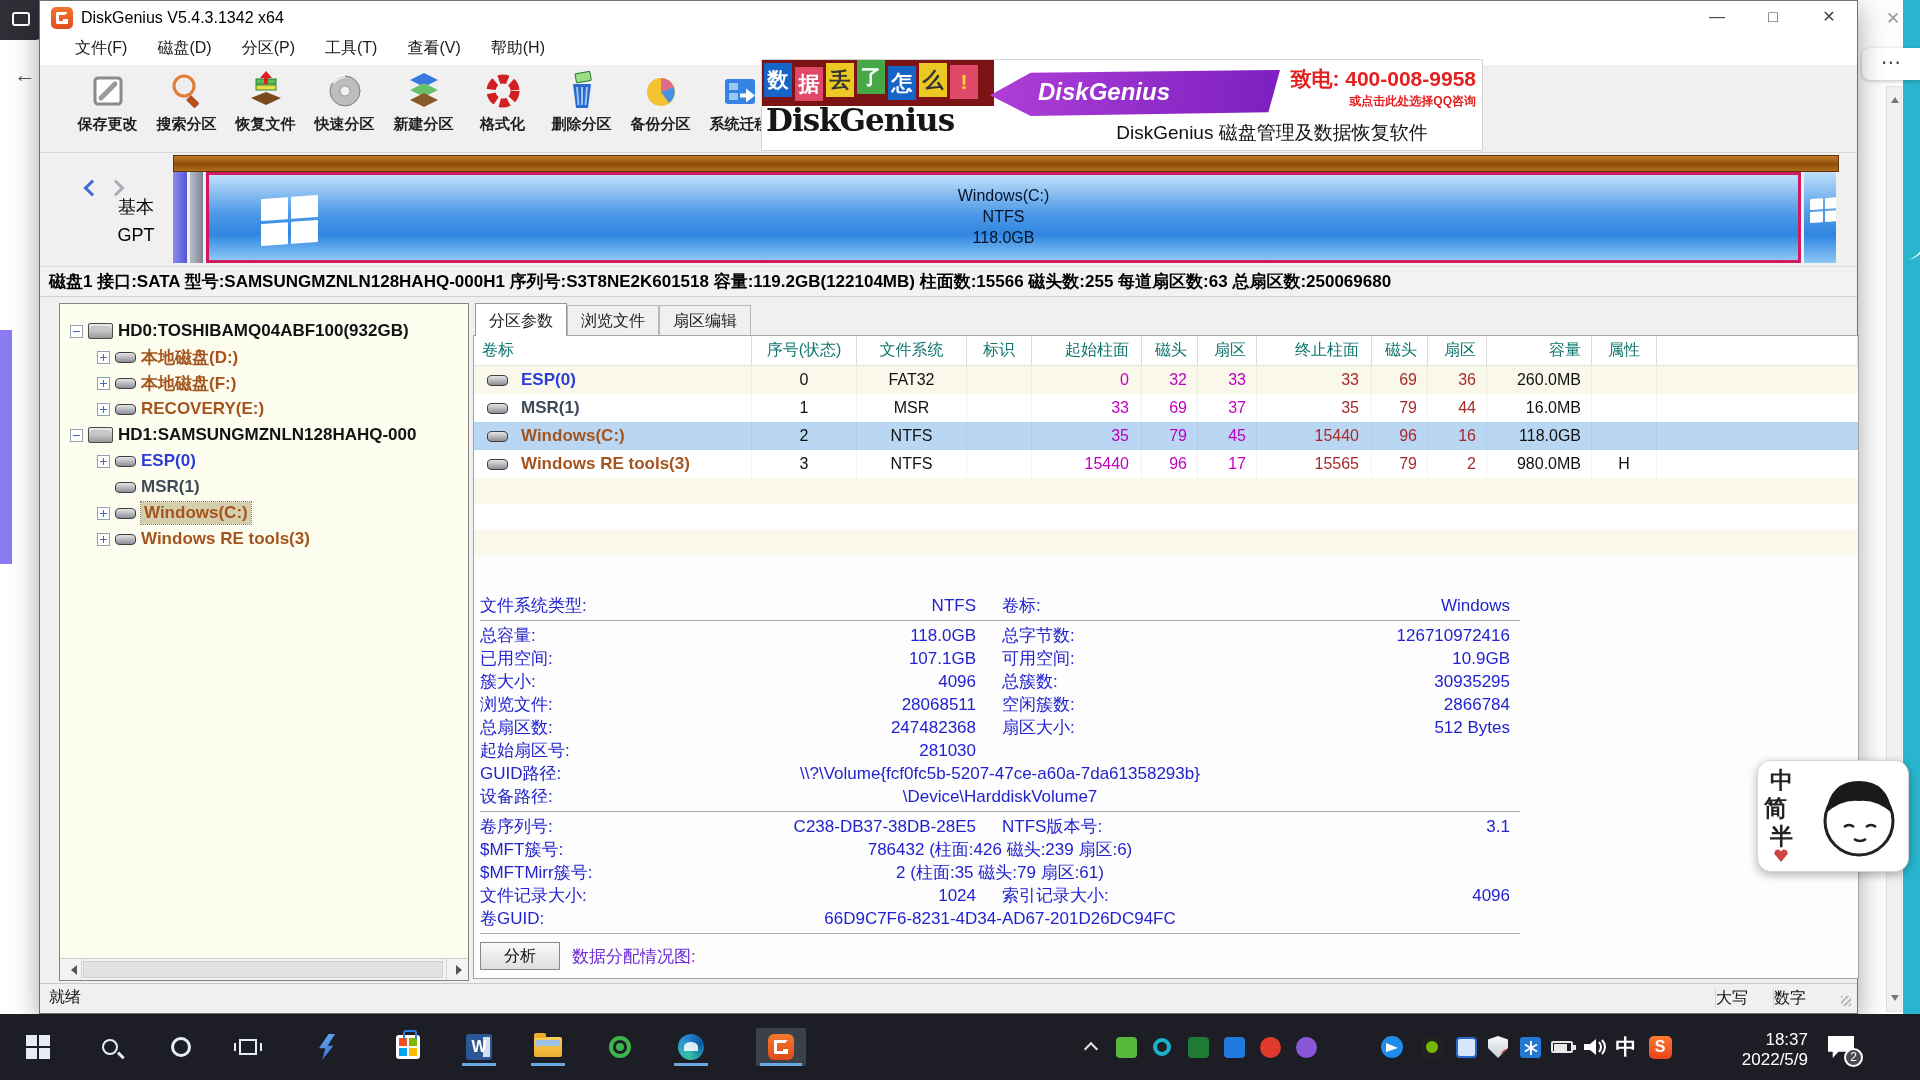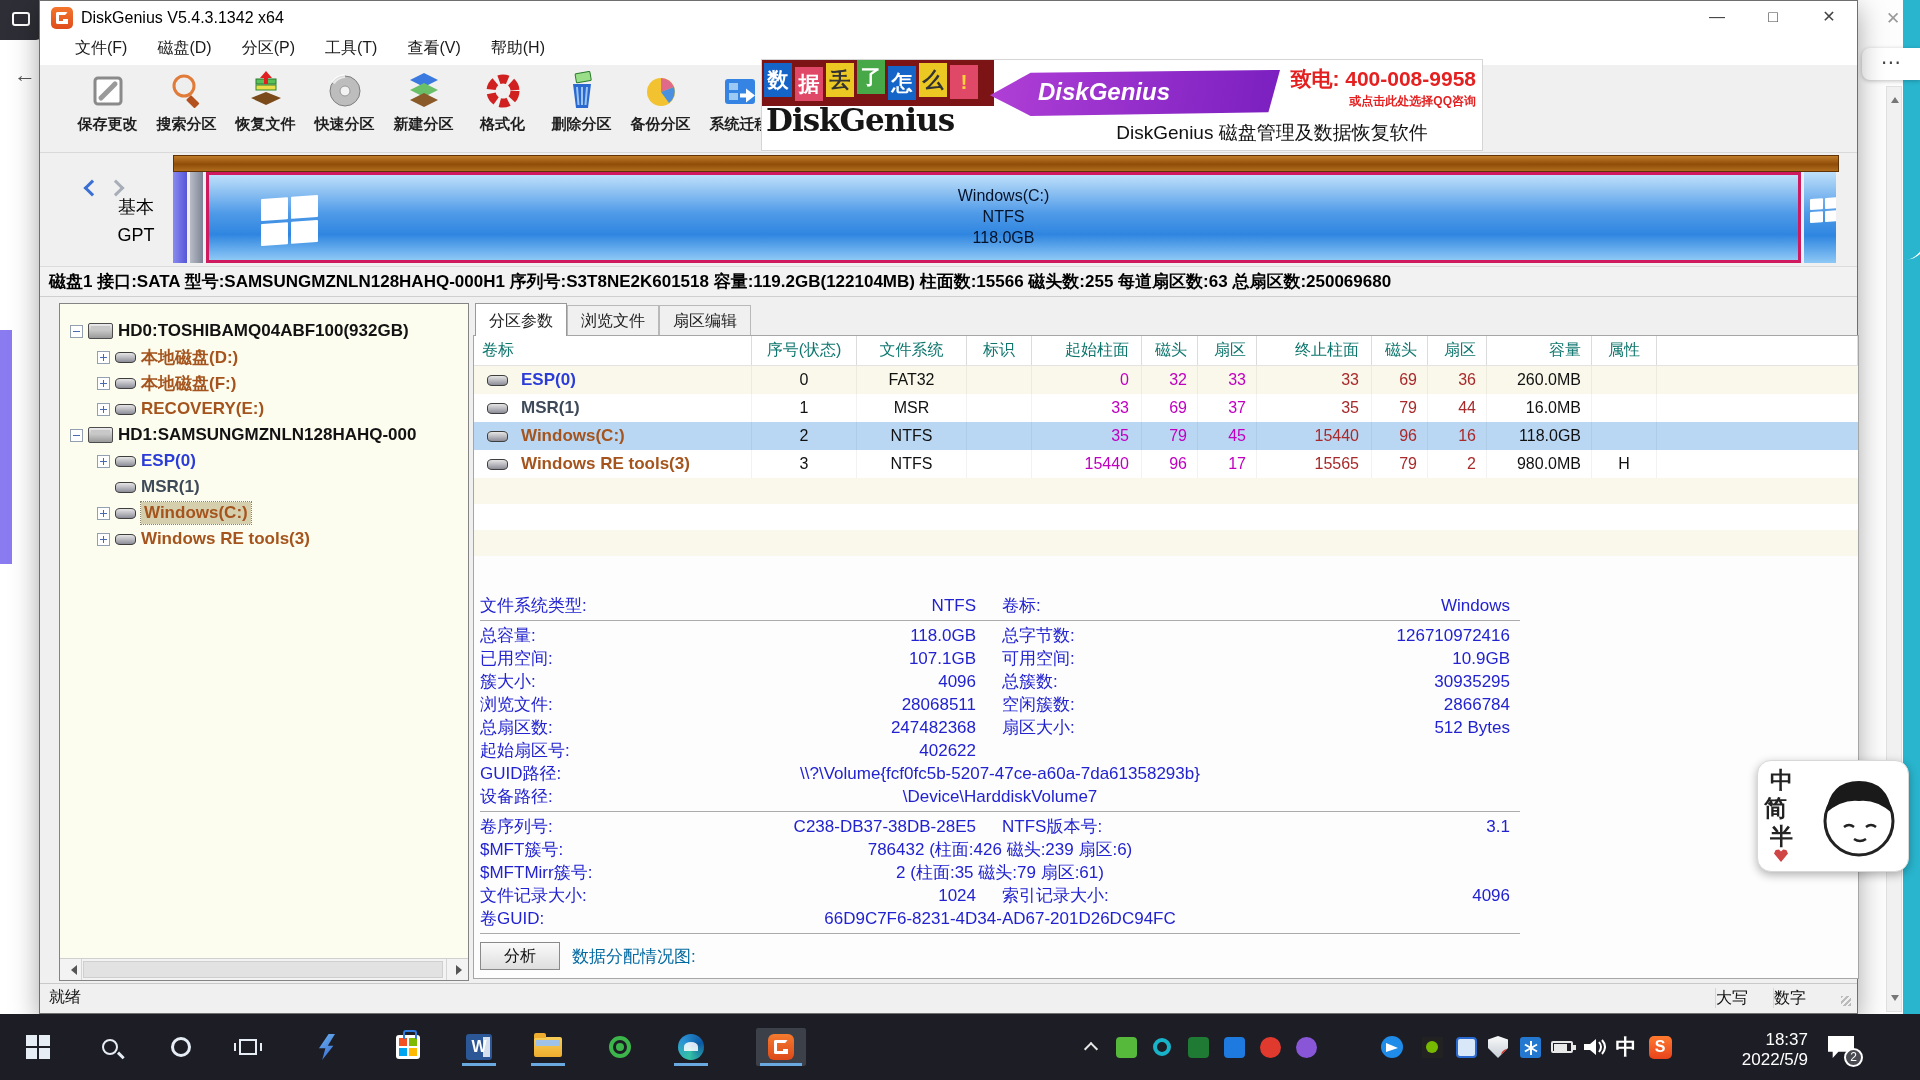--- a/index.html
+++ b/index.html
@@ -111,21 +111,21 @@
 .mag{color:#c000c0}.drk{color:#a82a2a}
 .r-ivory{background:#f9f8ea}.r-white{background:#fff}.r-sel{background:#b9d7f3}
 
 .details{position:absolute;left:0;top:258px;width:1386px;color:#2222d0;font-size:17px}
 .drow{display:flex;align-items:center;height:23px;padding-left:6px;white-space:nowrap}
 .dl{width:200px}.dv{width:296px;text-align:right}.dgap{width:26px}.dl2{width:214px}.dv2{width:294px;text-align:right}
 .drow.long .dv{width:640px;text-align:center}
 .dhr{height:1px;background:#ababab;margin:3px 0 3px 6px;width:1040px}
 .anrow{display:flex;align-items:center;height:38px;padding-left:6px}
 .anbtn{width:80px;height:28px;background:linear-gradient(#fafafa,#dedede);border:1px solid #8a8a8a;font-size:16px;color:#111;text-align:center;line-height:26px}
-.anlbl{margin-left:12px;color:#0369a1}
+.anlbl{margin-left:12px;color:#6d28d9}
 
 .statusbar{position:absolute;left:0;bottom:2px;width:100%;height:28px;background:#f0f0f0;border-top:1px solid #c9c9c9;display:flex;align-items:center;font-size:16px}
 .sb-ready{flex:1;padding-left:9px}
 .sb-cell{width:58px;text-align:left;border-left:1px solid #d6d6d6;height:20px;line-height:20px}
 .sb-grip{width:26px;height:20px;position:relative}
 .sb-grip::after{content:"";position:absolute;right:6px;bottom:2px;width:10px;height:10px;background:repeating-linear-gradient(135deg,#bbb 0 2px,transparent 2px 4px)}
 
 .taskbar{position:absolute;left:0;top:1014px;width:1920px;height:66px;background:#1d1d26;z-index:50}
 .tk{position:absolute;top:14px;width:48px;height:38px;display:flex;align-items:center;justify-content:center}
 .tk-under{position:absolute;bottom:0;width:34px;height:3px;background:#6aa8e0;left:7px}
@@ -561,21 +561,21 @@
               </div>
             <div class="drow">
                 <span class="dl">总扇区数:</span>
                 <span class="dv">247482368</span>
                 <span class="dgap"></span>
                 <span class="dl2">扇区大小:</span>
                 <span class="dv2">512 Bytes</span>
               </div>
             <div class="drow">
                 <span class="dl">起始扇区号:</span>
-                <span class="dv">402622</span>
+                <span class="dv">281030</span>
               </div>
             <div class="drow long">
                 <span class="dl">GUID路径:</span>
                 <span class="dv">\\?\Volume{fcf0fc5b-5207-47ce-a60a-7da61358293b}</span>
               </div>
             <div class="drow long">
                 <span class="dl">设备路径:</span>
                 <span class="dv">\Device\HarddiskVolume7</span>
               </div>
             <div class="dhr"></div>

